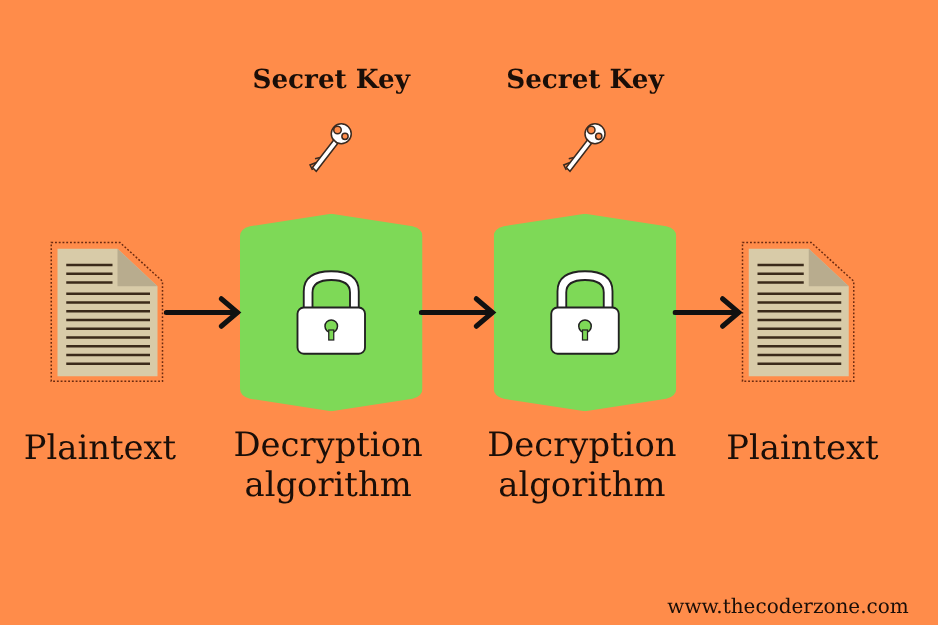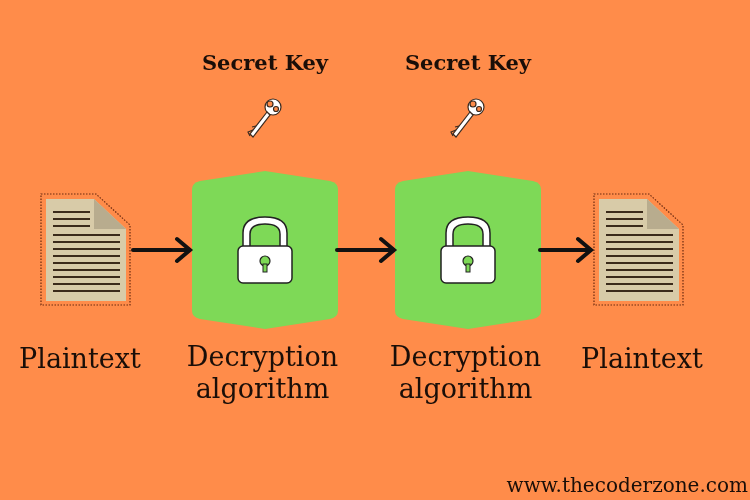--- a/index.html
+++ b/index.html
@@ -132,13 +132,13 @@
     </svg>
 </div>
 
 <div class="label" style="left:10px; top:344px; width:140px;">Plaintext</div>
 <div class="label" style="left:180px; top:342px; width:165px;">Decryption</div>
 <div class="label" style="left:180px; top:374px; width:165px;">algorithm</div>
 <div class="label" style="left:383px; top:342px; width:165px;">Decryption</div>
 <div class="label" style="left:383px; top:374px; width:165px;">algorithm</div>
 <div class="label" style="left:572px; top:344px; width:140px;">Plaintext</div>
 
-<div class="label" style="left:448px; top:470px; width:300px; text-align:right; font-size:20px;">www.thecoderzone.com</div>
+<div class="label" style="left:427px; top:470px; width:300px; text-align:right; font-size:16px;">www.thecoderzone.com</div>
 
 </body></html>

